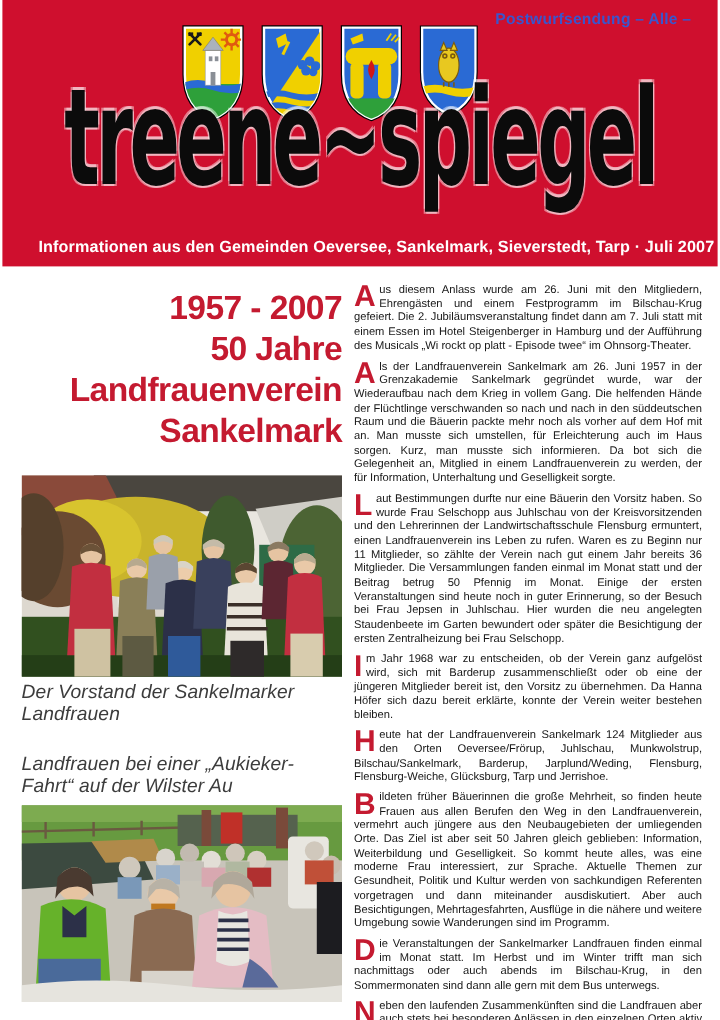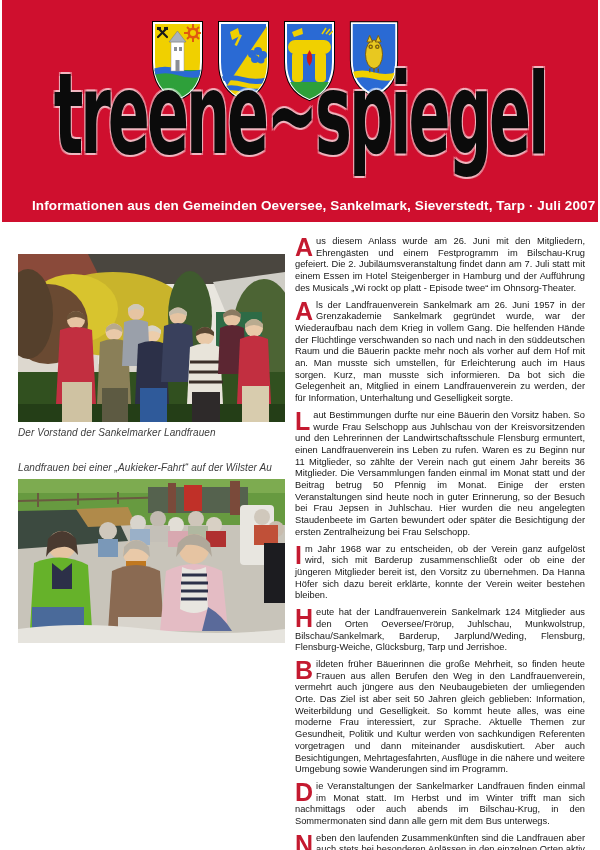--- a/index.html
+++ b/index.html
@@ -47,41 +47,42 @@
   .col-right { width:290px; flex:none; }
 
   .headline {
     margin-top:6px; text-align:right;
     color:#c41a30; font-weight:bold;
     font-size:28px; line-height:34px; letter-spacing:-.5px;
   }
   .photo { display:block; width:267px; margin-top:0; }
   .photo-1 { margin-top:20px; }
   .caption {
-    font-size:10px; font-style:italic; color:#3c3c3c;
+    font-size:16px; font-style:italic; color:#3c3c3c;
     margin-top:5px; letter-spacing:.1px;
   }
   .caption-above { margin-top:24px; margin-bottom:6px; }
 
   .col-right { padding-top:2px; }
   .para {
     font-size:9.3px; line-height:11.7px; text-align:justify;
     color:#161616; margin-bottom:5px;
   }
   .dropcap {
     float:left; color:#c41a30; font-weight:bold;
     font-size:25px; line-height:21px; margin:1px 3px 0 0;
   }
 </style>
 </head>
 <body>
 
 <div class="page">
 
   <div class="masthead">
+    <div class="postal-note">Postwurfsendung – Alle –</div>
 
     <div class="shields">
 
       <svg width="55" height="82" viewBox="0 0 55 82">
         <defs>
             <clipPath id="s1">
               <path d="M4 3 H51 V42 Q51 70 27.5 79 Q4 70 4 42 Z"></path>
             </clipPath>
           </defs>
         <path d="M4 3 H51 V42 Q51 70 27.5 79 Q4 70 4 42 Z" fill="#f0d000" stroke="#000" stroke-width="4"></path>
@@ -186,20 +187,26 @@
       </svg>
     </div>
 
     <div class="logo">treene~spiegel</div>
     <div class="info-line">Informationen aus den Gemeinden Oeversee, Sankelmark, Sieverstedt, Tarp · Juli 2007 · Nr. 376</div>
   </div>
 
   <div class="content">
 
     <div class="col-left">
+      <div class="headline">
+        <div>1957 - 2007</div>
+        <div>50 Jahre</div>
+        <div>Landfrauenverein</div>
+        <div>Sankelmark</div>
+      </div>
 
       <svg class="photo photo-1" width="267" height="168" viewBox="0 0 267 168">
         <rect width="267" height="168" fill="#ddd8cf"></rect>
         <polygon points="60,0 267,0 267,55 80,38" fill="#4a463f"></polygon>
         <polygon points="0,0 70,0 90,40 0,50" fill="#8a4a3a"></polygon>
         <rect x="80" y="30" width="187" height="80" fill="#e9e6df"></rect>
         <polygon points="195,28 267,18 267,60 210,64" fill="#cfcdc6"></polygon>
         <ellipse cx="95" cy="60" rx="75" ry="42" fill="#c9b42b"></ellipse>
         <ellipse cx="55" cy="55" rx="45" ry="35" fill="#d8c42e"></ellipse>
         <ellipse cx="30" cy="70" rx="40" ry="40" fill="#6a4a32"></ellipse>

